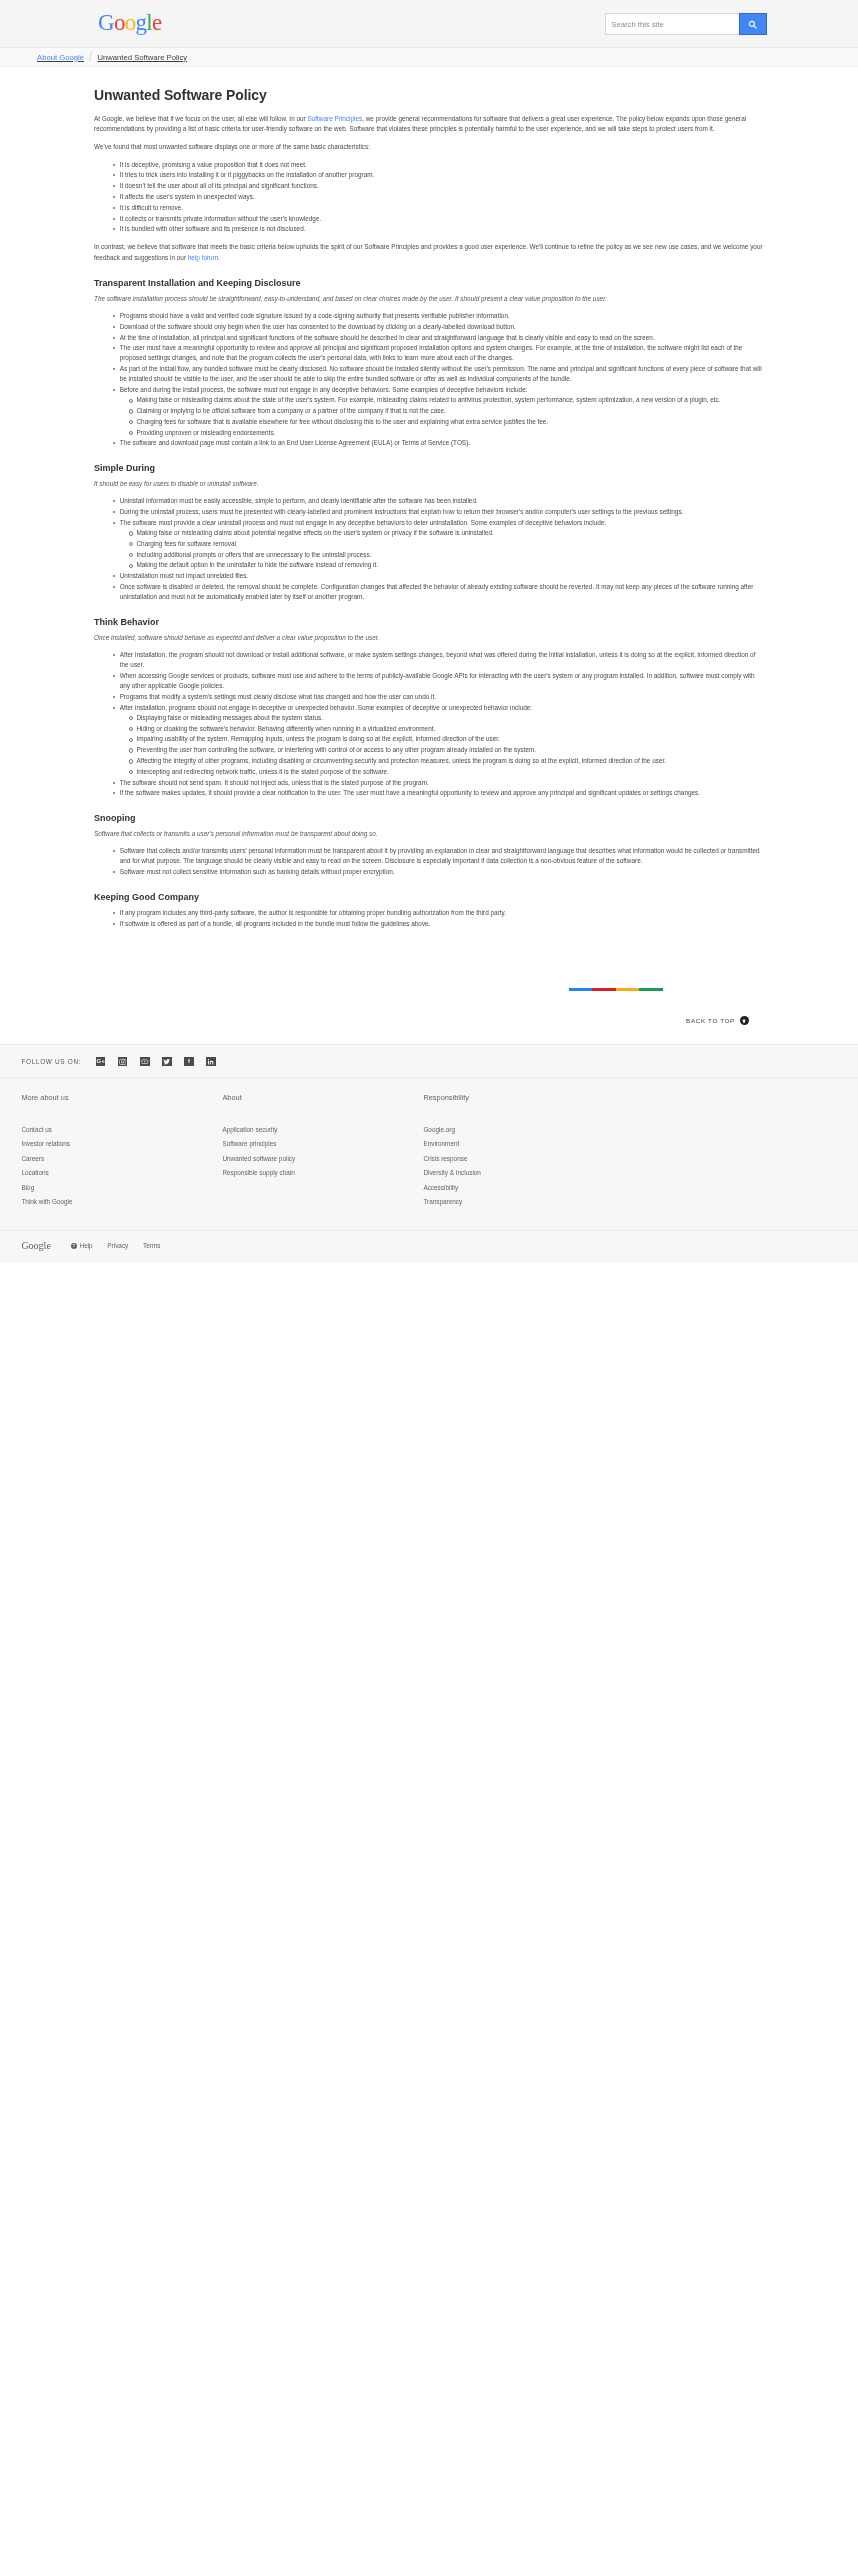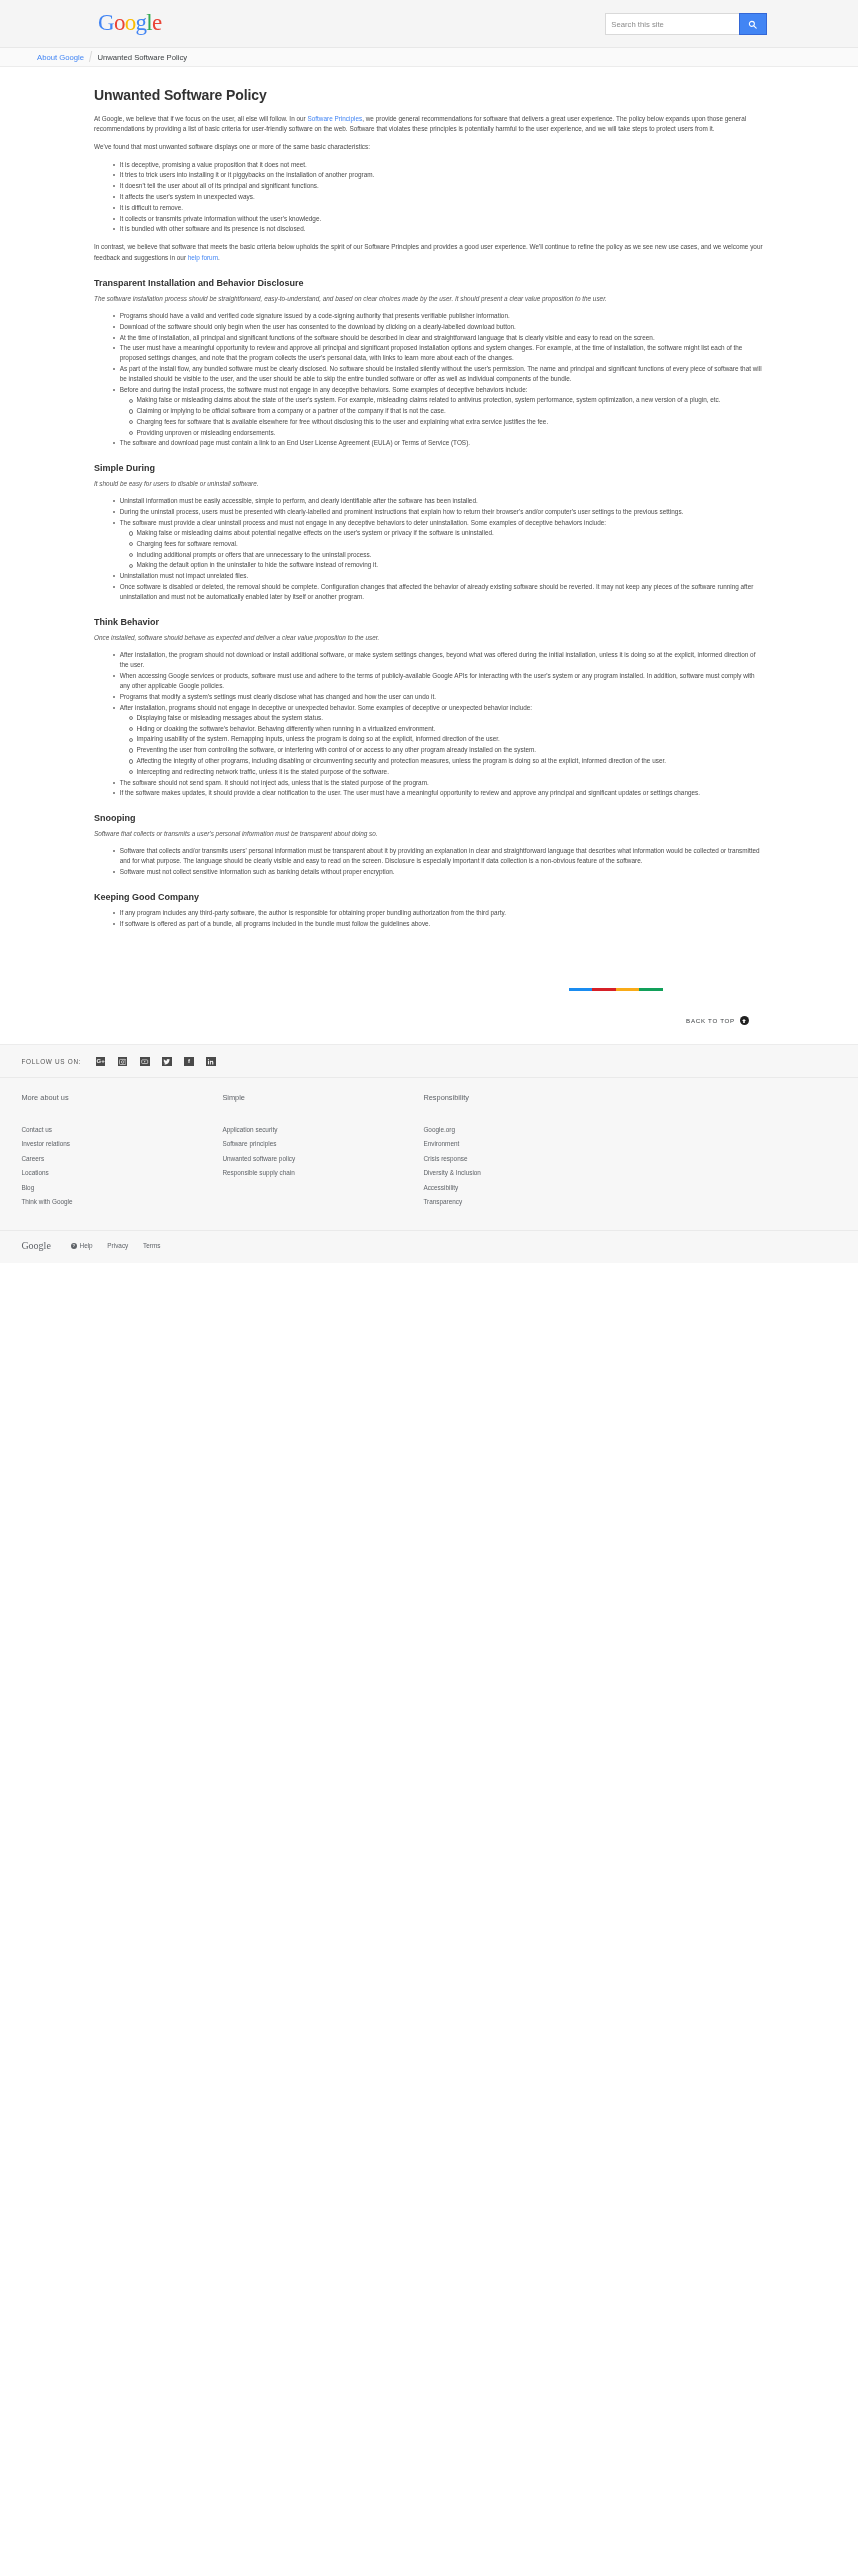--- a/index.html
+++ b/index.html
@@ -61,20 +61,21 @@
 
   
   .breadcrumb-bar {
     height:19px;
     background:#fafafa;
     border-bottom:0.7px solid #ececec;
     display:flex;
     align-items:center;
     padding-left:37px;
     font-size:7.7px;
+    text-decoration:underline;
   }
   .bc-link { color:#4285f4; text-decoration:none; cursor:pointer; padding-right:6px; }
   .bc-sep { width:0.7px; height:11.4px; background:#dadada; transform:skewX(-12deg); }
   .bc-current { color:#3c4043; padding-left:6.7px; }
 
   
   .content {
     padding:16px 94px 0 94px;
   }
   h1.page-title {
@@ -304,21 +305,21 @@
       <li>It is difficult to remove.</li>
       <li>It collects or transmits private information without the user's knowledge.</li>
       <li>It is bundled with other software and its presence is not disclosed.</li>
     </ul>
 
   <p class="para">
     <span>In contrast, we believe that software that meets the basic criteria below upholds the spirit of our Software Principles and provides a good user experience. We'll continue to refine the policy as we see new use cases, and we welcome your feedback and suggestions in our </span><a class="inline-link">help forum</a><span>.</span>
   </p>
 
   <div id="sections-holder">
-      <h2 class="section-title">Transparent Installation and Behavior Disclosure</h2>
+      <h2 class="section-title">Transparent Installation and Keeping Disclosure</h2>
       <p class="intro-italic">The software installation process should be straightforward, easy-to-understand, and based on clear choices made by the user. It should present a clear value proposition to the user.</p>
       <ul class="bullets">
         <li><span>Programs should have a valid and verified code signature issued by a code-signing authority that presents verifiable publisher information.</span></li>
         <li><span>Download of the software should only begin when the user has consented to the download by clicking on a clearly-labelled download button.</span></li>
         <li><span>At the time of installation, all principal and significant functions of the software should be described in clear and straightforward language that is clearly visible and easy to read on the screen.</span></li>
         <li><span>The user must have a meaningful opportunity to review and approve all principal and significant proposed installation options and system changes. For example, at the time of installation, the software might list each of the proposed settings changes, and note that the program collects the user's personal data, with links to learn more about each of the changes.</span></li>
         <li><span>As part of the install flow, any bundled software must be clearly disclosed. No software should be installed silently without the user's permission. The name and principal and significant functions of every piece of software that will be installed should be visible to the user, and the user should be able to skip the entire bundled software or offer as well as individual components of the bundle.</span></li>
         <li><span>Before and during the install process, the software must not engage in any deceptive behaviors. Some examples of deceptive behaviors include:</span><ul class="sub-bullets">
             <li>Making false or misleading claims about the state of the user's system. For example, misleading claims related to antivirus protection, system performance, system optimization, a new version of a plugin, etc.</li>
             <li>Claiming or implying to be official software from a company or a partner of the company if that is not the case.</li>
@@ -431,21 +432,21 @@
       <div class="link-col">
         <div class="col-head">More about us</div>
         <a class="col-link">Contact us</a>
         <a class="col-link">Investor relations</a>
         <a class="col-link">Careers</a>
         <a class="col-link">Locations</a>
         <a class="col-link">Blog</a>
         <a class="col-link">Think with Google</a>
       </div>
       <div class="link-col">
-        <div class="col-head">Simple</div>
+        <div class="col-head">About</div>
         <a class="col-link">Application security</a>
         <a class="col-link">Software principles</a>
         <a class="col-link">Unwanted software policy</a>
         <a class="col-link">Responsible supply chain</a>
       </div>
       <div class="link-col">
         <div class="col-head">Responsibility</div>
         <a class="col-link">Google.org</a>
         <a class="col-link">Environment</a>
         <a class="col-link">Crisis response</a>

